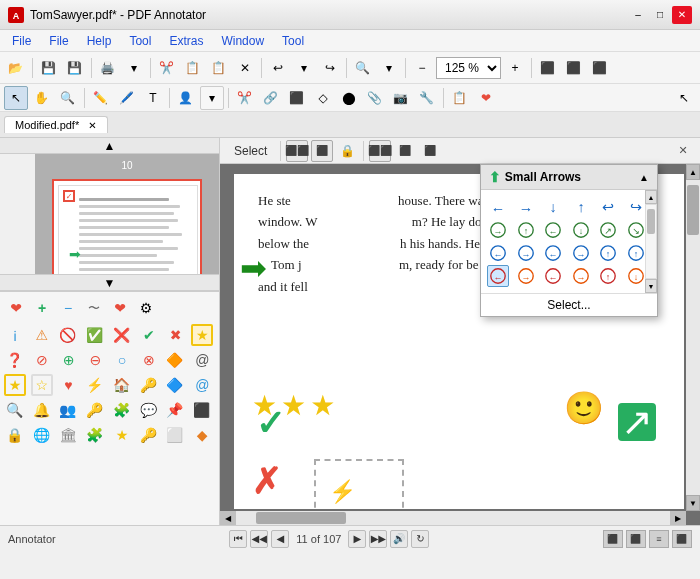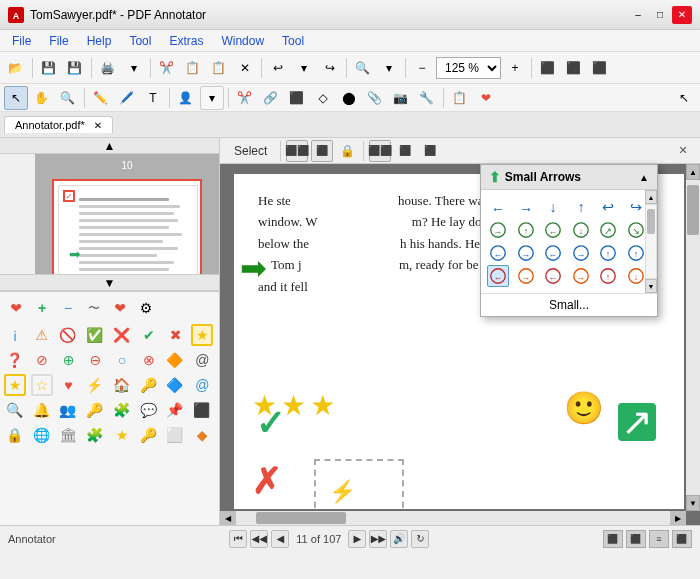--- a/index.html
+++ b/index.html
@@ -379,21 +379,21 @@
   <div class="tb-btn">🔧</div>
   <div class="tb-sep"></div>
   <div class="tb-btn">📋</div>
   <div class="tb-btn" style="color:#e74c3c;">❤</div>
   <div style="flex:1"></div>
   <div class="tb-btn">↖</div>
 </div>
 
 <div id="tab-bar">
   <div class="tab active">
-    <span>Annotator.pdf*</span>
+    <span>Modified.pdf*</span>
     <span style="margin-left:6px; font-size:10px;">✕</span>
   </div>
 </div>
 
 <div id="main" style="height: calc(579px - 30px - 22px - 32px - 28px - 28px - 26px - 26px);">
 
   <div id="left-panel">
 
     <div style="position:relative; flex:1; overflow:hidden; display:flex; flex-direction:column;">
 
@@ -698,21 +698,21 @@
 
         <div style="position:absolute; right:0; top:0; width:12px; height:100%; display:flex; flex-direction:column;">
           <div style="width:12px; height:14px; background:#e0e0e0; display:flex; align-items:center; justify-content:center; font-size:7px; cursor:pointer; border:1px solid #bbb;">▲</div>
           <div style="flex:1; background:#f5f5f5; border:1px solid #ddd; position:relative;">
             <div style="width:8px; height:25px; background:#bbb; border-radius:2px; position:absolute; top:4px; left:1px;"></div>
           </div>
           <div style="width:12px; height:14px; background:#e0e0e0; display:flex; align-items:center; justify-content:center; font-size:7px; cursor:pointer; border:1px solid #bbb;">▼</div>
         </div>
       </div>
 
-      <div class="dropdown-manage">Small...</div>
+      <div class="dropdown-manage">Select...</div>
     </div>
 
     <div style="position:absolute; right:0; top:26px; width:14px; bottom:14px; background:#d8d8d8; display:flex; flex-direction:column;">
       <div style="width:14px; height:16px; background:#c0c0c0; display:flex; align-items:center; justify-content:center; font-size:8px; cursor:pointer; border:1px solid #aaa;">▲</div>
       <div style="flex:1; background:#e8e8e8; position:relative;">
         <div style="width:12px; height:50px; background:#aaa; border-radius:2px; position:absolute; top:5px; left:1px;"></div>
       </div>
       <div style="width:14px; height:16px; background:#c0c0c0; display:flex; align-items:center; justify-content:center; font-size:8px; cursor:pointer; border:1px solid #aaa;">▼</div>
     </div>
 

